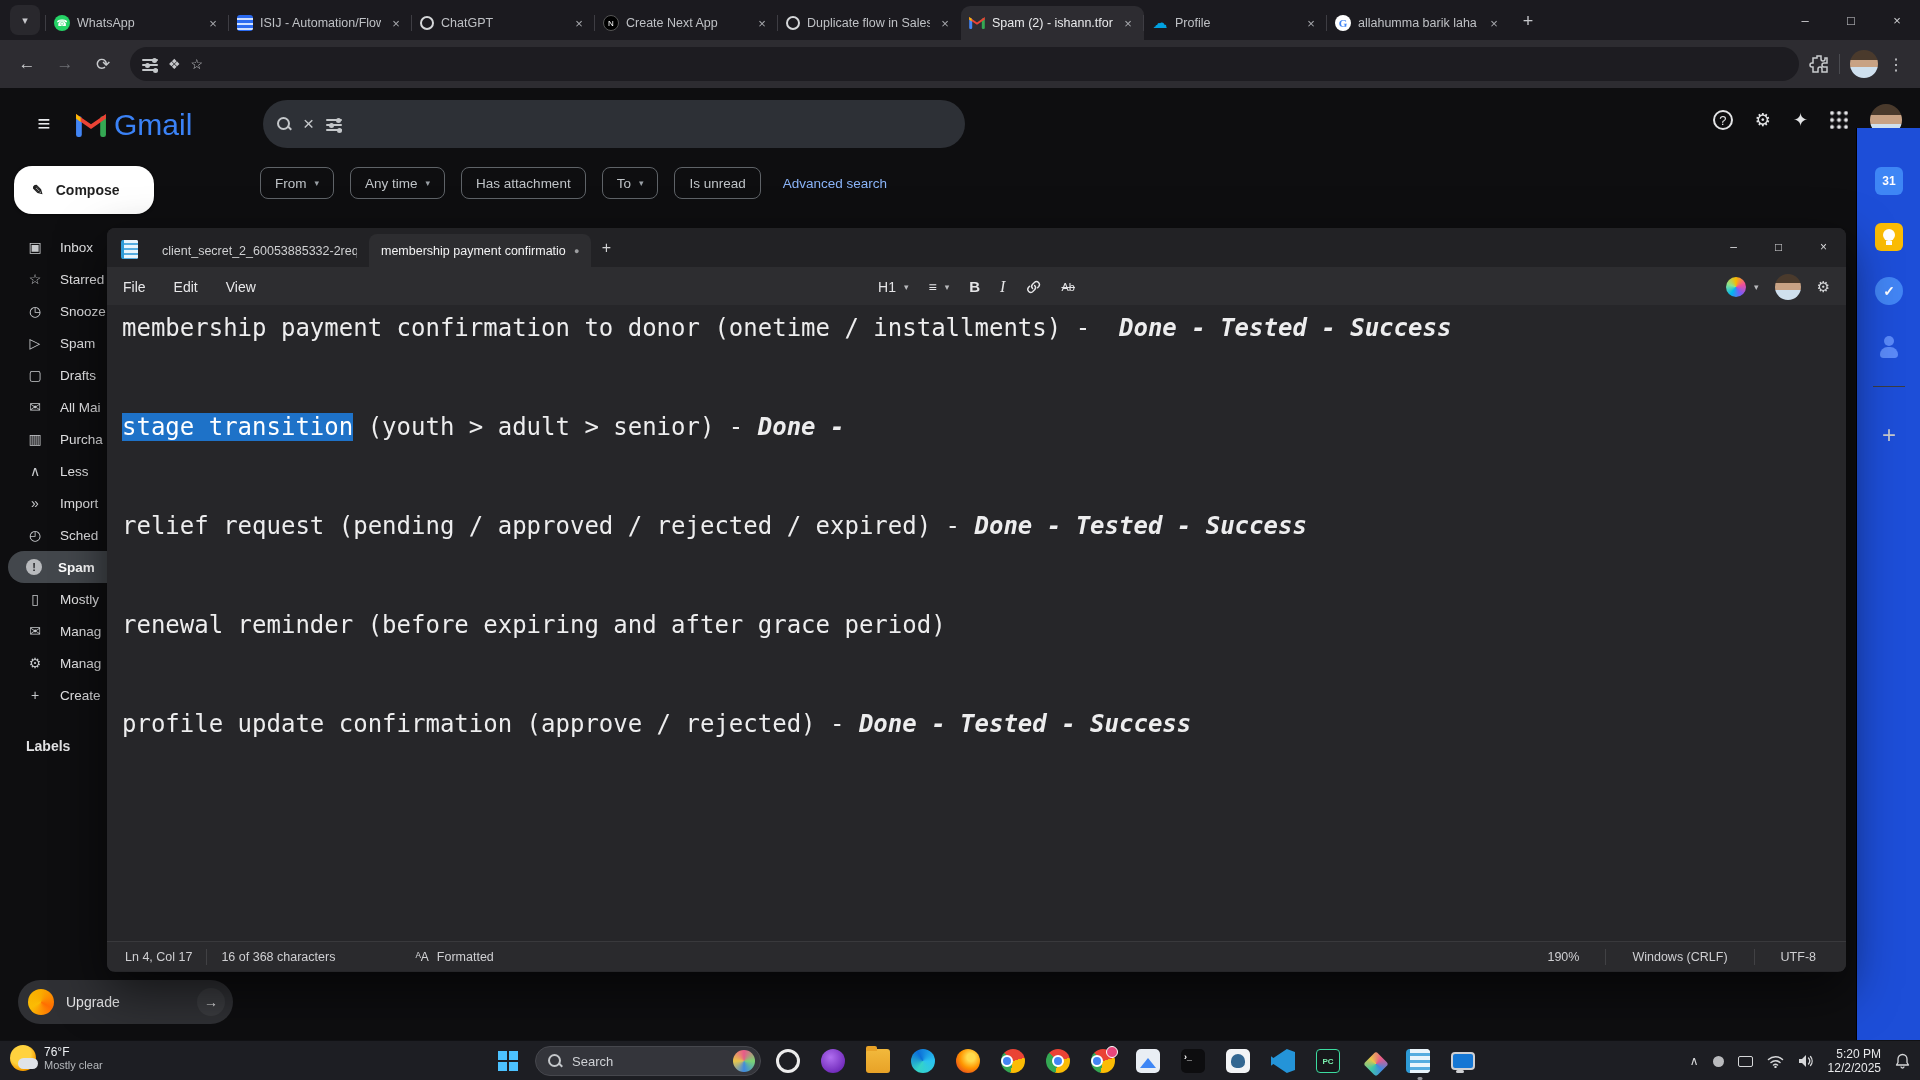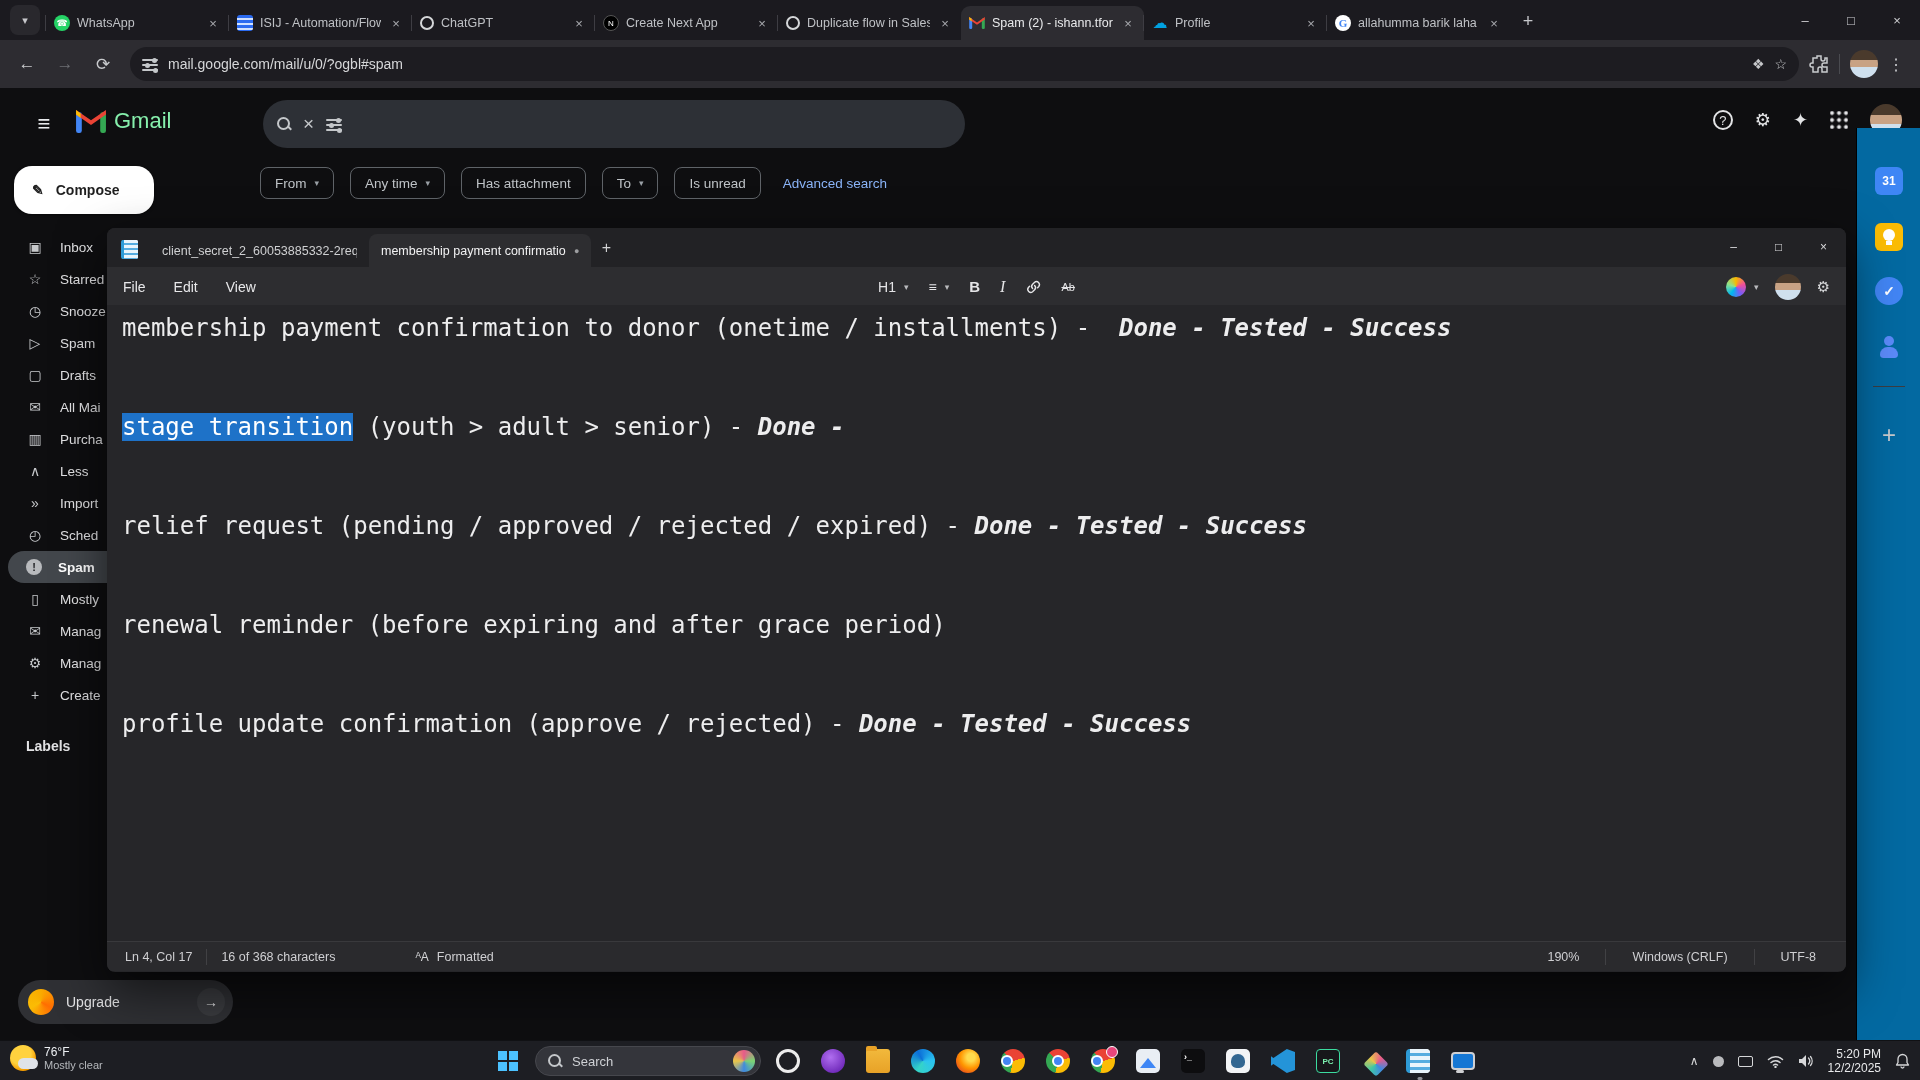--- a/index.html
+++ b/index.html
@@ -35,21 +35,21 @@
   .after-box { display:flex; align-items:center; gap:10px; padding-right:6px; }
   .avatar { border-radius:50%; background:linear-gradient(#4a3a2c 0 34%, #c8a284 34% 62%, #cfe0ee 62% 100%); flex:none; }
   .av28 { width:28px; height:28px; } .av32 { width:32px; height:32px; } .av26 { width:26px; height:26px; }
   .vdots { color:#c9cbce; font-size:16px; letter-spacing:0; }
   .sep-v { width:1px; height:20px; background:#4a4b50; }
 
   
   #gm-header { position:absolute; top:88px; left:0; width:1920px; height:72px; background:#0e0e10; }
   .burger { position:absolute; left:22px; top:14px; width:44px; height:44px; display:flex; align-items:center; justify-content:center; color:#e8eaed; font-size:22px; border-radius:50%; }
   .gm-logo { position:absolute; left:76px; top:20px; display:flex; align-items:center; gap:8px; }
-  .gm-logo .word { color:#86efac; font-size:22px; }
+  .gm-logo .word { color:#3b82f6; font-size:30px; }
   #gm-search { position:absolute; left:263px; top:12px; width:702px; height:48px; background:#2d3036; border-radius:24px; display:flex; align-items:center; padding:0 14px; gap:12px; }
   #gm-search .q { color:#e8eaed; font-size:16px; flex:1; }
   .lens { width:14px; height:14px; position:relative; flex:none; }
   .lens::before { content:""; position:absolute; left:0; top:0; width:9px; height:9px; border:2px solid #c4c7ca; border-radius:50%; }
   .lens::after { content:""; position:absolute; left:10px; top:10px; width:5px; height:2px; background:#c4c7ca; transform:rotate(45deg); }
   .gm-x { color:#c4c7ca; font-size:19px; flex:none; }
   .gm-right { position:absolute; right:18px; top:16px; display:flex; align-items:center; gap:22px; }
   .hd-ic { color:#e2e3e5; font-size:18px; }
   .help-ic { width:20px; height:20px; border:2px solid #e2e3e5; border-radius:50%; font-size:13px; display:flex; align-items:center; justify-content:center; }
   .dots9 { width:18px; height:18px; background-image:radial-gradient(#e2e3e5 1.8px, transparent 2.3px); background-size:7px 7px; background-position:center; }
@@ -72,21 +72,21 @@
   .sb-ic { width:18px; text-align:center; color:#c6c8cb; font-size:14px; flex:none; }
   .sb-row.sel { background:#43474c; font-weight:bold; color:#fff; }
   .sb-row.sel .sb-ic { width:16px; height:16px; background:#b8babd; color:#1f2023; border-radius:50%; font-size:11px; font-weight:bold; line-height:16px; }
   .sb-heading { position:absolute; left:26px; top:578px; color:#e2e2e4; font-size:14px; font-weight:bold; }
   #upgrade { position:absolute; left:18px; top:980px; width:215px; height:44px; background:#2f3034; border-radius:22px; display:flex; align-items:center; gap:12px; padding:0 8px 0 10px; }
   .upg-ic { width:26px; height:26px; border-radius:50%; background:conic-gradient(#f9ab00,#ff6d01,#fbbc04,#f9ab00); flex:none; }
   #upgrade .lbl { color:#e4e4e6; font-size:14px; flex:1; }
   .upg-arrow { width:28px; height:28px; border-radius:50%; background:#3a3b3f; color:#e4e4e6; display:flex; align-items:center; justify-content:center; font-size:14px; flex:none; }
 
   
-  #sidepanel { position:absolute; top:128px; right:0; width:64px; height:912px; background:#0369a1; border-left:1px solid #000; }
+  #sidepanel { position:absolute; top:128px; right:0; width:64px; height:912px; background:#1d4ed8; border-left:1px solid #000; }
   .sp-item { position:absolute; left:17px; width:30px; height:30px; display:flex; align-items:center; justify-content:center; }
   .cal-ic { width:28px; height:28px; background:#3e86f5; border-radius:6px; color:#fff; font-size:12px; font-weight:bold; display:flex; align-items:center; justify-content:center; }
   .keep-ic { width:28px; height:28px; background:#fbbc04; border-radius:6px; position:relative; }
   .keep-ic::before { content:""; position:absolute; left:8px; top:6px; width:12px; height:12px; background:#fff; border-radius:50%; }
   .keep-ic::after { content:""; position:absolute; left:11px; top:18px; width:6px; height:4px; background:#fff; }
   .tasks-ic { width:28px; height:28px; background:#4285f4; border-radius:50%; color:#fff; font-size:14px; font-weight:bold; display:flex; align-items:center; justify-content:center; }
   .ppl-ic { width:28px; height:28px; position:relative; }
   .ppl-ic::before { content:""; position:absolute; left:9px; top:3px; width:10px; height:10px; background:#5b8af8; border-radius:50%; }
   .ppl-ic::after { content:""; position:absolute; left:5px; top:14px; width:18px; height:11px; background:#5b8af8; border-radius:9px 9px 4px 4px; }
   .sp-div { position:absolute; left:16px; width:32px; height:1px; background:#3c3d41; }
@@ -239,21 +239,20 @@
     <span class="nav-ic">←</span>
     <span class="nav-ic dim">→</span>
     <span class="nav-ic">⟳</span>
     <div id="omnibox">
       <span class="tune">
           <i></i>
           <b class="k1"></b>
           <b class="k2"></b>
           <b class="k3"></b>
         </span>
-      <span class="url">mail.google.com/mail/u/0/?ogbl#spam</span>
       <span class="om-ic">❖</span>
       <span class="om-ic">☆</span>
     </div>
     <div class="after-box">
       <svg width="20" height="20" viewBox="0 0 20 20">
           <path d="M8 2 h4 v3 a2 2 0 0 0 4 0 v-1 h2 v5 h-3 a2 2 0 0 0 0 4 h3 v5 h-5 v-3 a2 2 0 0 0 -4 0 v3 H4 v-5 H3 a2 2 0 0 1 0 -4 h1 V4 h4 Z" fill="none" stroke="#c9cbce" stroke-width="1.5"></path>
         </svg>
       <span class="sep-v"></span>
       <span class="avatar av28"></span>
       <span class="vdots">⋮</span>

